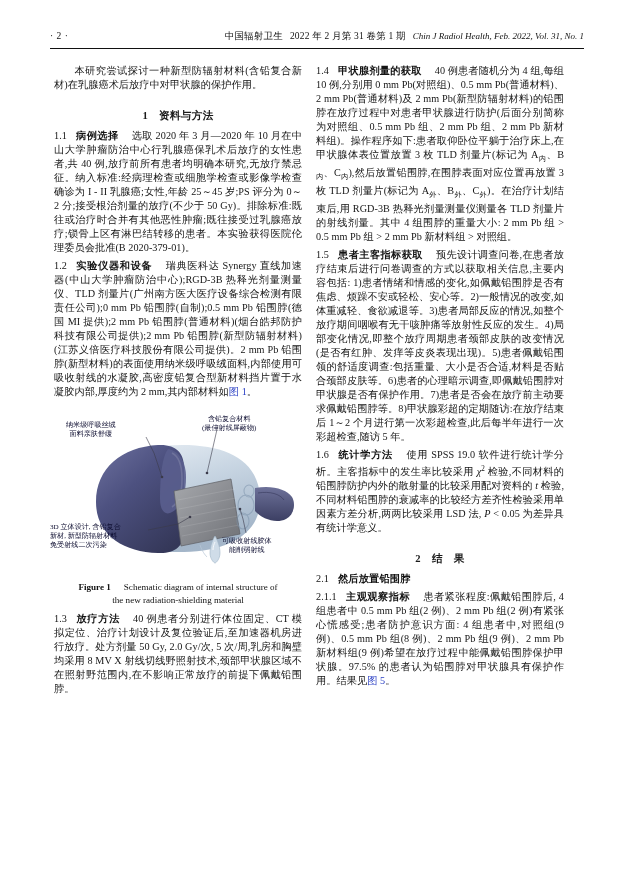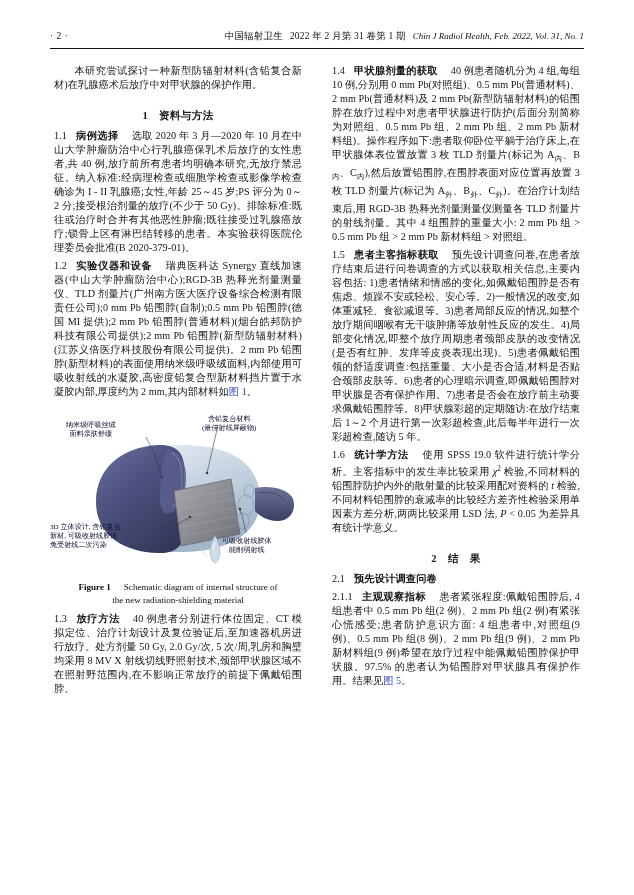--- a/index.html
+++ b/index.html
@@ -63,21 +63,21 @@
     top: 60px;
     width: 534px;
     height: 830px;
   }
   .col {
     position: absolute;
     top: 0;
     width: 256px;
   }
   .col-left  { left: 0; }
-  .col-right { left: 278px; }
+  .col-right { left: 262px; }
 
   p.para {
     margin: 4px;
     font-size: 10.2px;
     line-height: 14px;
     text-align: justify;
     text-justify: inter-ideograph;
     color: #141414;
     letter-spacing: .05px;
   }
@@ -254,21 +254,21 @@
           <div class="fig-label lbl-fabric">
             <span>纳米级呼吸丝绒</span><br>
             <span>面料亲肤舒缓</span>
           </div>
           <div class="fig-label lbl-lead">
             <span>含铅复合材料</span><br>
             <span>(最佳射线屏蔽物)</span>
           </div>
           <div class="fig-label lbl-3d">
             <span>3D 立体设计, 含铅复合</span><br>
-            <span>新材, 可吸收射线胶体</span><br>
+            <span>新材, 新型防辐射材料</span><br>
             <span>免受射线二次污染</span>
           </div>
           <div class="fig-label lbl-gel">
             <span>可吸收射线胶体</span><br>
             <span>能削弱射线</span>
           </div>
         </div>
 
         <div class="fig-caption">
           <div class="en-cap">
@@ -297,21 +297,21 @@
 
       <p class="para">
         <span>1.6</span><span class="gap"></span><span class="subhead">统计学方法</span><span class="gap-lg"></span><span>使用 SPSS 19.0 软件进行统计学分析。主客指标中的发生率比较采用 </span><span class="ital">χ</span><sup>2</sup><span> 检验,不同材料的铅围脖防护内外的散射量的比较采用配对资料的 </span><span class="ital">t</span><span> 检验,不同材料铅围脖的衰减率的比较经方差齐性检验采用单因素方差分析,两两比较采用 LSD 法, </span><span class="ital">P</span><span> &lt; 0.05 为差异具有统计学意义。</span>
       </p>
 
       <h2 class="sec">
         <span class="num">2</span><span class="gap-wide"></span><span>结　果</span>
       </h2>
 
       <p class="para">
-        <span>2.1</span><span class="gap"></span><span class="subhead">预先设计调查问卷</span>
+        <span>2.1</span><span class="gap"></span><span class="subhead">然后放置铅围脖</span>
       </p>
 
       <p class="para">
         <span>2.1.1</span><span class="gap"></span><span class="subhead">主观观察指标</span><span class="gap-lg"></span><span>患者紧张程度:佩戴铅围脖后, 4 组患者中 0.5 mm Pb 组(2 例)、2 mm Pb 组(2 例)有紧张心慌感受;患者防护意识方面: 4 组患者中,对照组(9 例)、0.5 mm Pb 组(8 例)、2 mm Pb 组(9 例)、2 mm Pb 新材料组(9 例)希望在放疗过程中能佩戴铅围脖保护甲状腺。97.5% 的患者认为铅围脖对甲状腺具有保护作用。结果见</span><a class="xref">图 5</a><span>。</span>
       </p>
     </div>
   </div>
 </div>
 
 </body></html>

